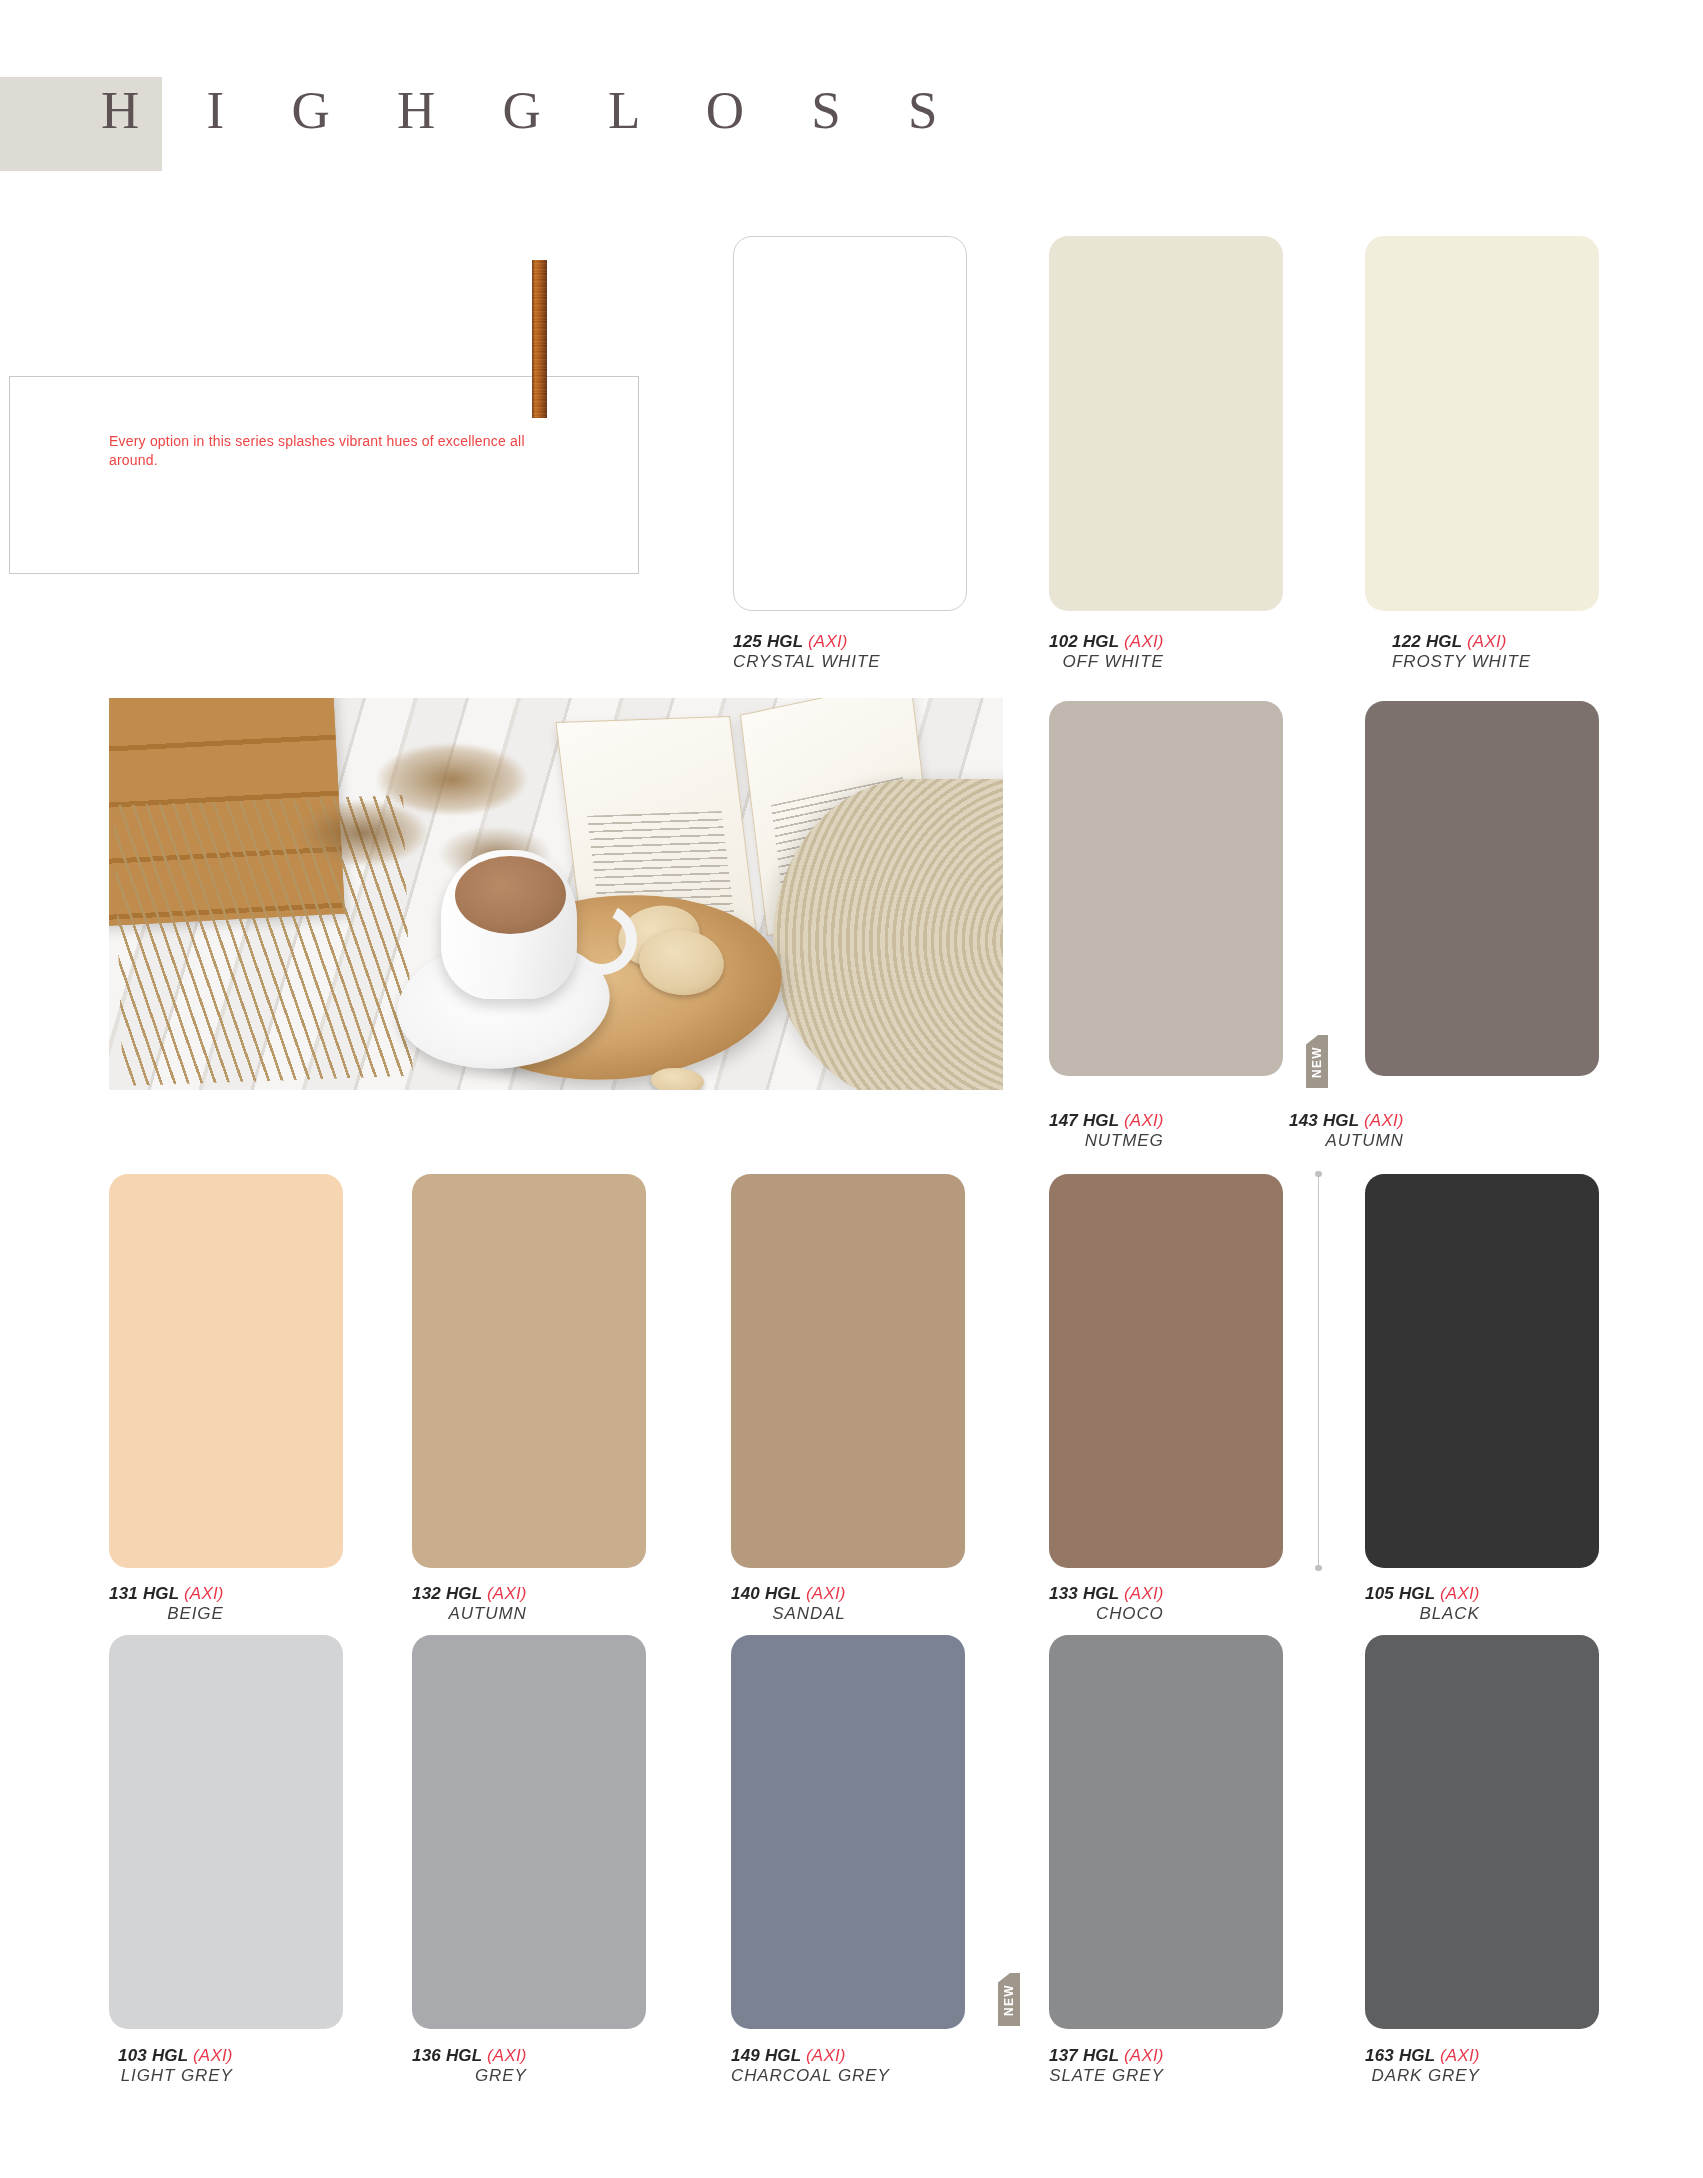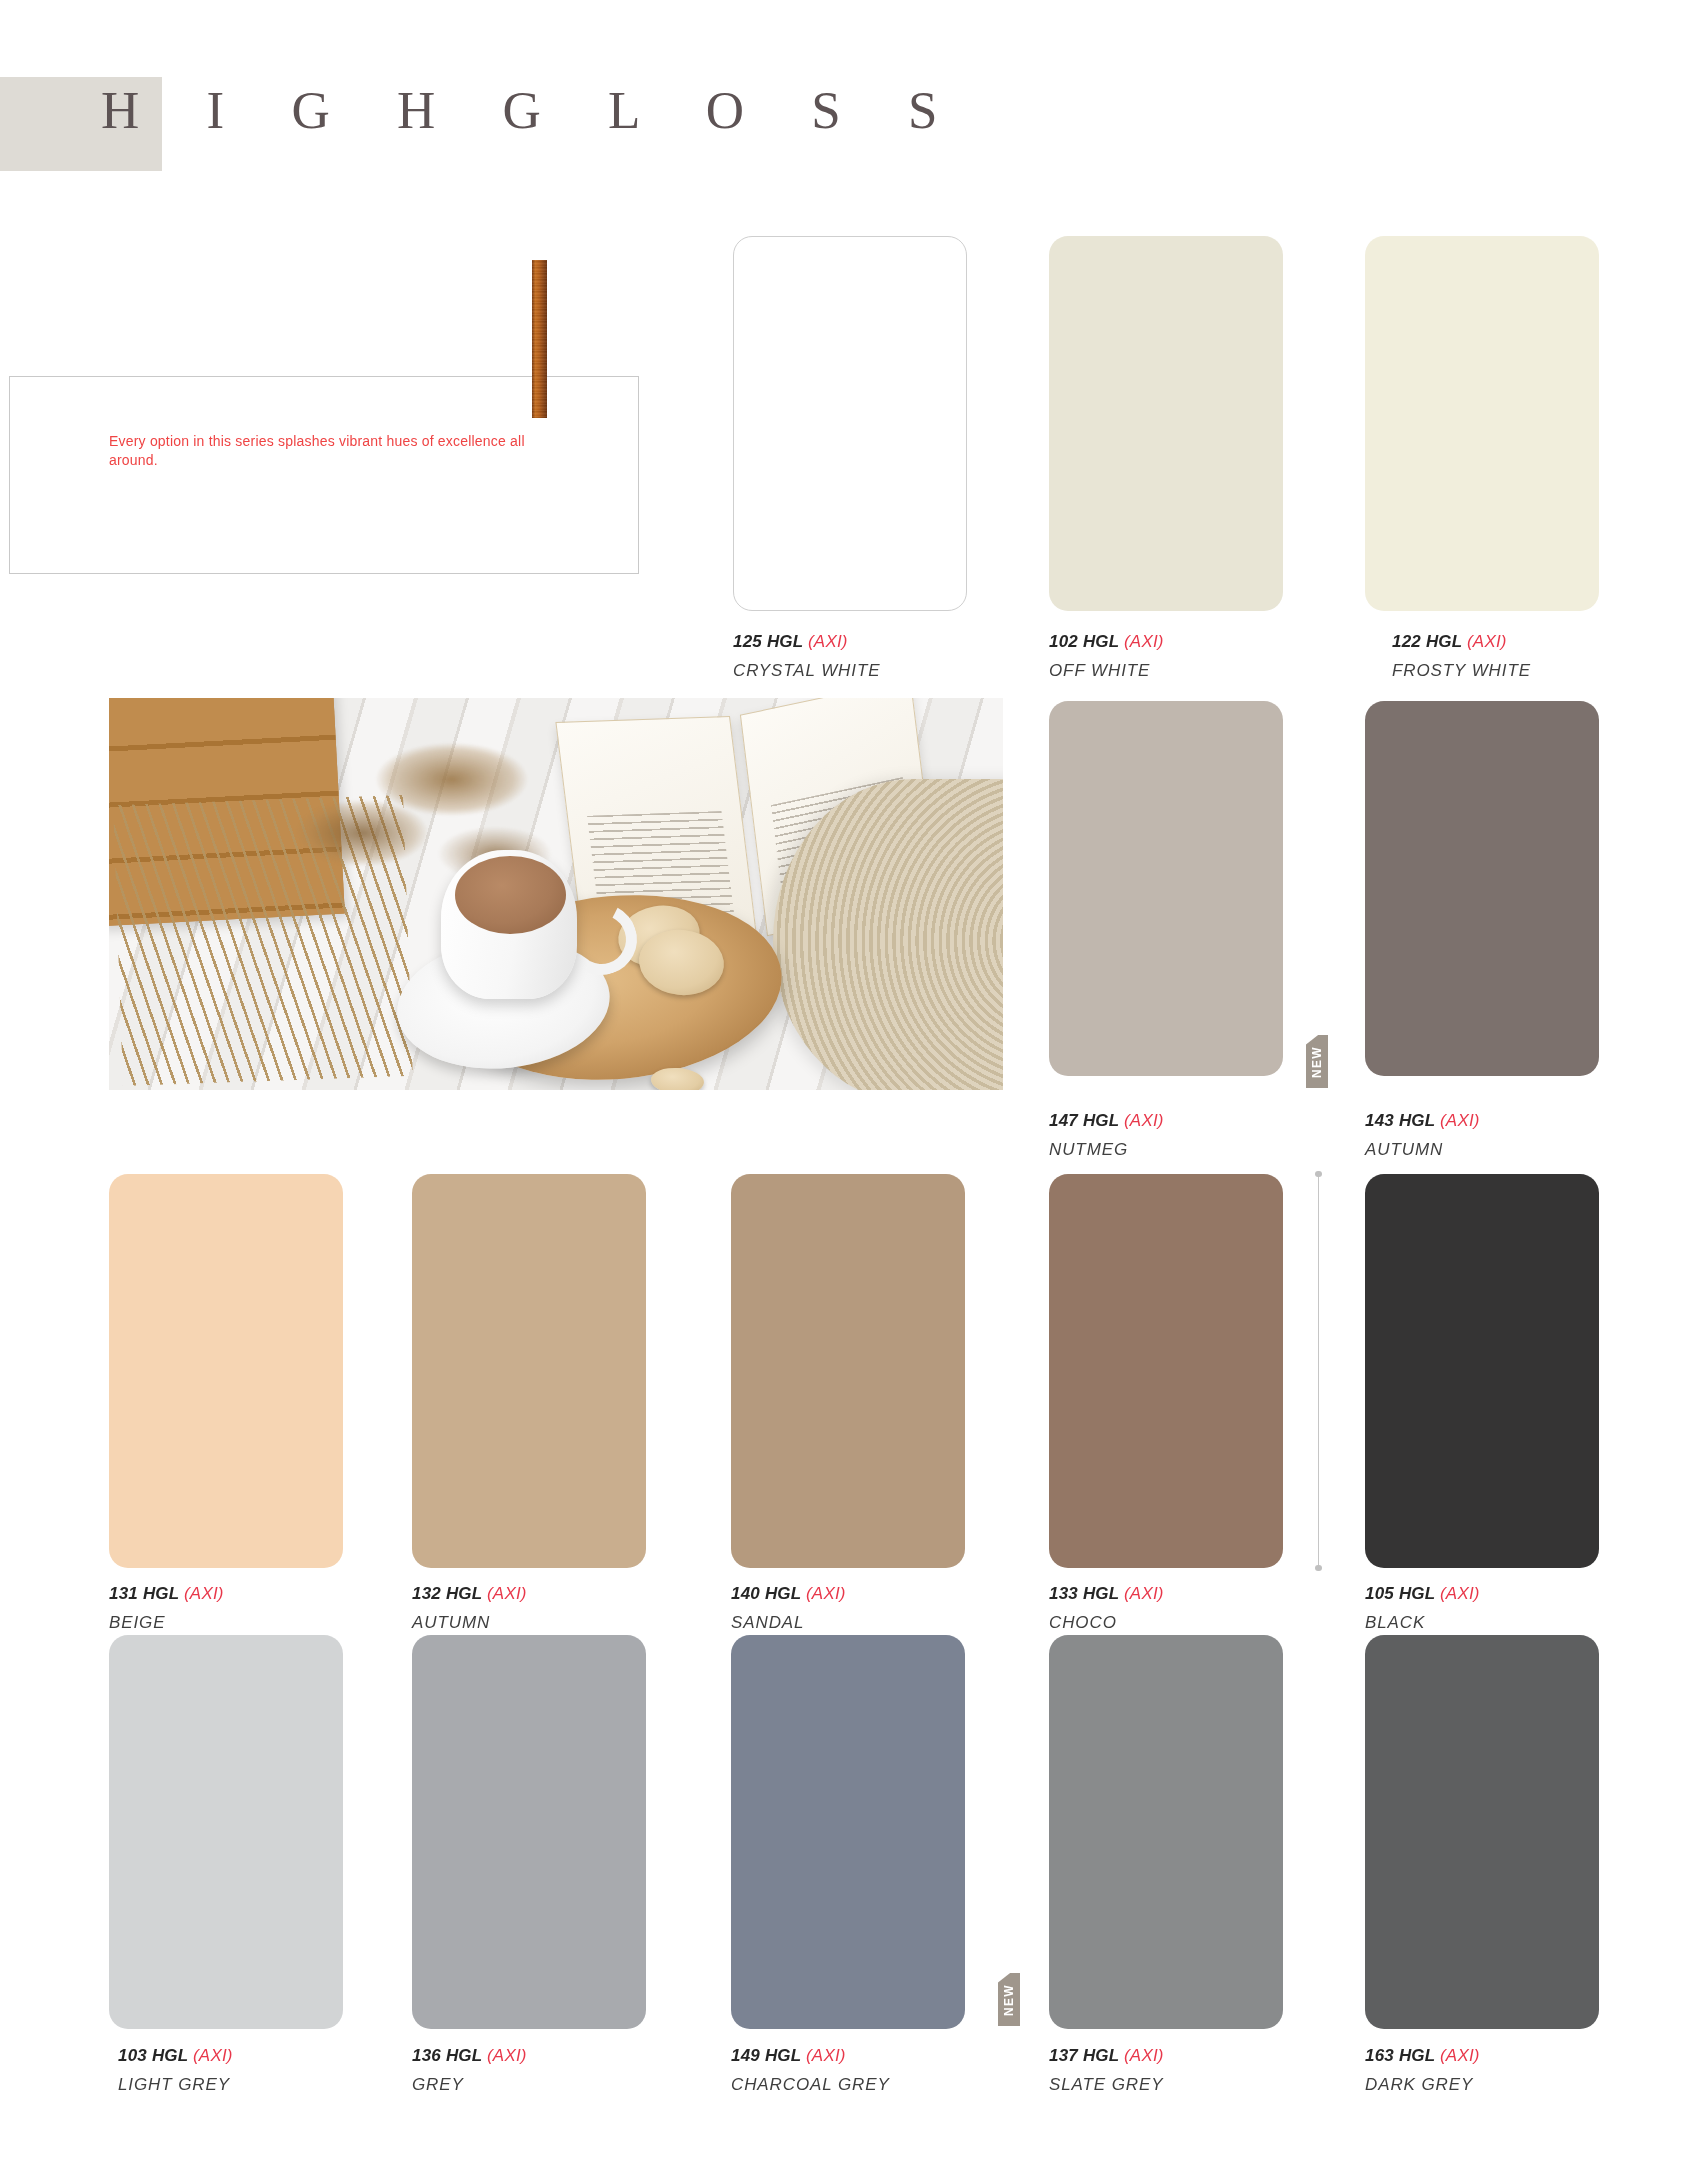--- a/index.html
+++ b/index.html
@@ -227,25 +227,26 @@
     letter-spacing: 0.2px;
   }
   .label .axi {
     font-size: 17px;
     font-weight: 400;
     color: #e8374a;
     letter-spacing: 0.2px;
   }
   .label .name {
     display: block;
-    margin-top: 9px;
+    margin-top: 0;
     font-size: 17px;
     font-weight: 400;
     color: #3f3f3f;
     letter-spacing: 0.9px;
+    text-align: right;
   }
 
   
   .new-badge {
     position: absolute;
     width: 22px;
     height: 53px;
     background: #9f968c;
     clip-path: polygon(0 18%, 55% 0, 100% 0, 100% 100%, 0 100%);
   }
@@ -324,21 +325,21 @@
     <div class="swatch" style="left: 1049px; top: 236px; width: 234px; height: 375px; background: rgb(232, 229, 213);"></div>
     <div class="label" style="left: 1049px; top: 632px;"><span class="code">102 HGL </span><span class="axi">(AXI)</span><span class="name">OFF WHITE</span></div>
     <div class="swatch" style="left: 1365px; top: 236px; width: 234px; height: 375px; background: rgb(241, 238, 220);"></div>
     <div class="label" style="left: 1392px; top: 632px;"><span class="code">122 HGL </span><span class="axi">(AXI)</span><span class="name">FROSTY WHITE</span></div>
     <div class="swatch" style="left: 1049px; top: 701px; width: 234px; height: 375px; background: rgb(192, 183, 174);"></div>
     <div class="label" style="left: 1049px; top: 1111px;"><span class="code">147 HGL </span><span class="axi">(AXI)</span><span class="name">NUTMEG</span></div>
     <div class="new-badge" style="left: 1306px; top: 1035px;">
       <span>NEW</span>
     </div>
     <div class="swatch" style="left: 1365px; top: 701px; width: 234px; height: 375px; background: rgb(124, 113, 109);"></div>
-    <div class="label" style="left: 1365px; top: 1111px;"><span class="code">143 HGL </span><span class="axi">(AXI)</span><span class="name">AUTUMN</span></div>
+    <div class="label" style="left: 1289px; top: 1111px;"><span class="code">143 HGL </span><span class="axi">(AXI)</span><span class="name">AUTUMN</span></div>
     <div class="swatch" style="left: 109px; top: 1174px; width: 234px; height: 394px; background: rgb(246, 213, 179);"></div>
     <div class="label" style="left: 109px; top: 1584px;"><span class="code">131 HGL </span><span class="axi">(AXI)</span><span class="name">BEIGE</span></div>
     <div class="swatch" style="left: 412px; top: 1174px; width: 234px; height: 394px; background: rgb(201, 174, 142);"></div>
     <div class="label" style="left: 412px; top: 1584px;"><span class="code">132 HGL </span><span class="axi">(AXI)</span><span class="name">AUTUMN</span></div>
     <div class="swatch" style="left: 731px; top: 1174px; width: 234px; height: 394px; background: rgb(181, 154, 126);"></div>
     <div class="label" style="left: 731px; top: 1584px;"><span class="code">140 HGL </span><span class="axi">(AXI)</span><span class="name">SANDAL</span></div>
     <div class="swatch" style="left: 1049px; top: 1174px; width: 234px; height: 394px; background: rgb(148, 119, 101);"></div>
     <div class="label" style="left: 1049px; top: 1584px;"><span class="code">133 HGL </span><span class="axi">(AXI)</span><span class="name">CHOCO</span></div>
     <div class="swatch" style="left: 1365px; top: 1174px; width: 234px; height: 394px; background: rgb(53, 52, 52);"></div>
     <div class="label" style="left: 1365px; top: 1584px;"><span class="code">105 HGL </span><span class="axi">(AXI)</span><span class="name">BLACK</span></div>

